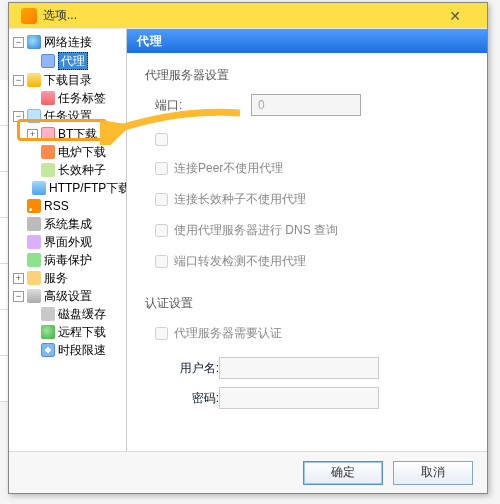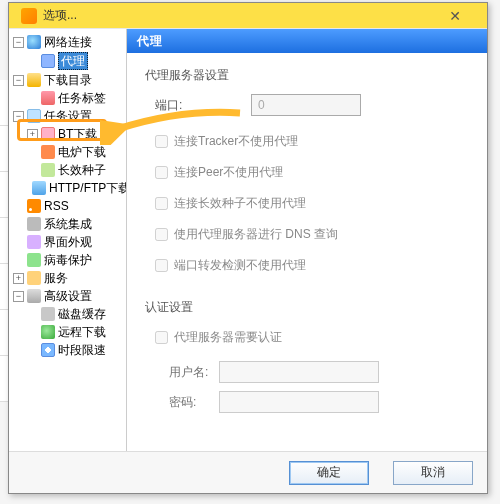--- a/index.html
+++ b/index.html
@@ -49,25 +49,25 @@
   .form-row { display: flex; align-items: center; margin: 6px 0 14px; padding-left: 10px; }
   .form-row .flabel { width: 96px; color: #555; }
   select { width: 92px; height: 22px; border: 1px solid #a5b7cc; background: #fff; padding: 0 4px; }
   .info-icon { width: 17px; height: 17px; border-radius: 50%; background: radial-gradient(#64b4ff,#2d8aff); margin-left: 10px; position: relative; cursor: pointer; }
   .info-icon::after { content:"i"; color:#fff; font-style:italic; position:absolute; left:6px; top:1px; font-weight:bold; font-size:11px;}
   input.txt { height: 22px; border: 1px solid #aaa; padding: 0 6px; width: 110px; color: #444; }
   input.txt.dis { background: #f5f5f5; color: #aaa; }
   .chk-row { display: flex; align-items: center; padding: 3px 0 3px 10px; color: #888; margin-bottom: 8px; }
   .chk-row input[type=checkbox] { width: 13px; height: 13px; margin-right: 6px; accent-color: #888; }
   .cred-row { display:flex; align-items:center; padding: 4px 0 4px 24px; }
-  .cred-row .clabel { width: 50px; color: #737373; }
+  .cred-row .clabel { width: 50px; color: #0f172a; text-align: right; }
   .cred-row input { width: 160px; height:22px; border:1px solid #ccc; background:#f7f7f7; color:#888; }
 
   .footer { height: 42px; border-top: 1px solid #ddd; display:flex; align-items:center; justify-content:flex-end; padding: 0 14px; background:#f7f7f7; }
-  .footer button { width: 80px; height: 24px; margin-left: 24px; border:1px solid #88a6c8; background: linear-gradient(#fefefe,#e6eef7); cursor:pointer; color:#333; }
+  .footer button { width: 80px; height: 24px; margin-left: 10px; border:1px solid #88a6c8; background: linear-gradient(#fefefe,#e6eef7); cursor:pointer; color:#333; }
   .footer button.primary { border-color:#5690d4; box-shadow: 0 0 0 1px #9ec8f2 inset; }
 
   .left-strip { position:absolute; left:0; top:80px; width:8px; height:350px; display:flex; flex-direction:column; }
   .left-strip span { height:46px; border-bottom:1px solid #ddd; background:#fff; }
 </style>
 </head>
 <body>
 
 <div class="left-strip">
   <span></span>
@@ -231,21 +231,20 @@
       <div class="panel-head">代理</div>
       <div class="panel-body">
         <div class="group-title">代理服务器设置</div>
         <div class="form-row">
           <span class="flabel">端口:</span>
           <input type="text" class="txt dis" disabled="" value="0" style="">
         </div>
 
         <div class="chk-row">
             <input type="checkbox" disabled="" style="">
-            <span>连接Tracker不使用代理</span>
           </div>
         <div class="chk-row">
             <input type="checkbox" disabled="" style="">
             <span>连接Peer不使用代理</span>
           </div>
         <div class="chk-row">
             <input type="checkbox" disabled="" style="">
             <span>连接长效种子不使用代理</span>
           </div>
         <div class="chk-row">

